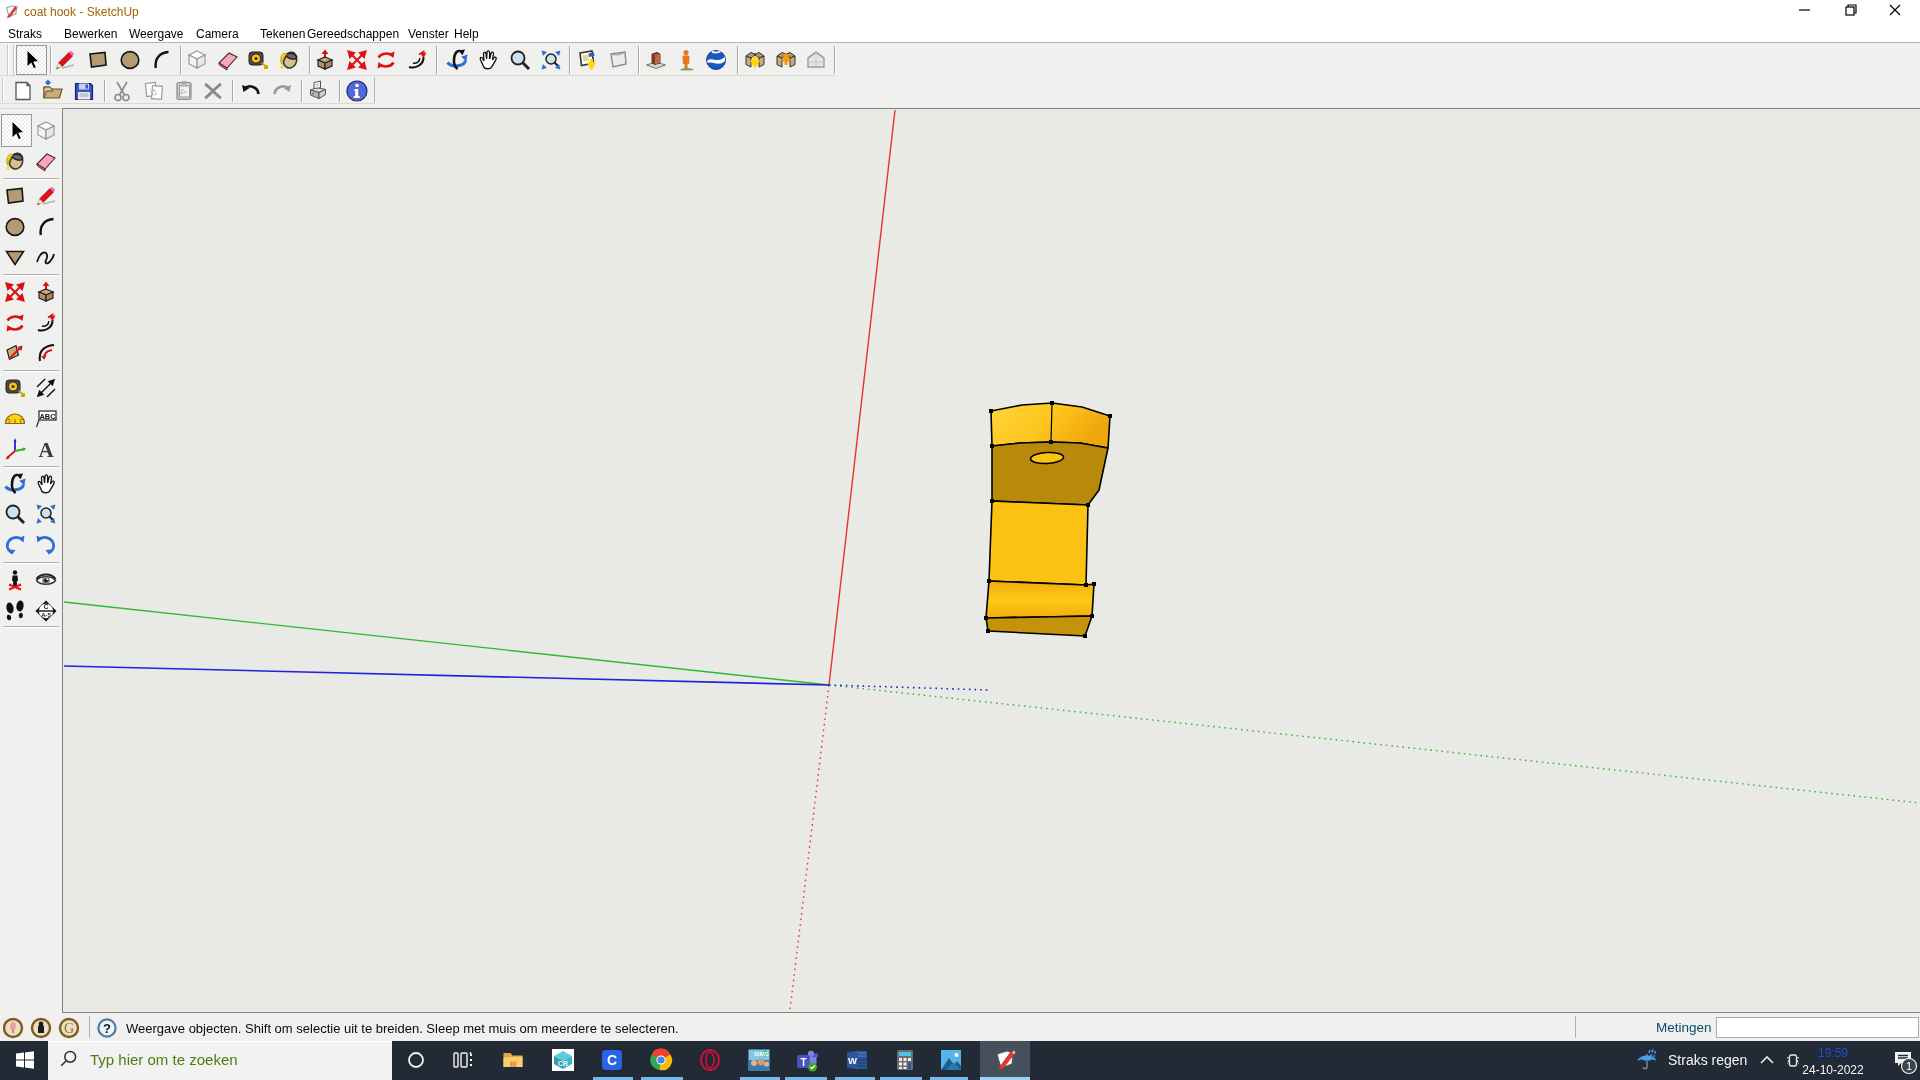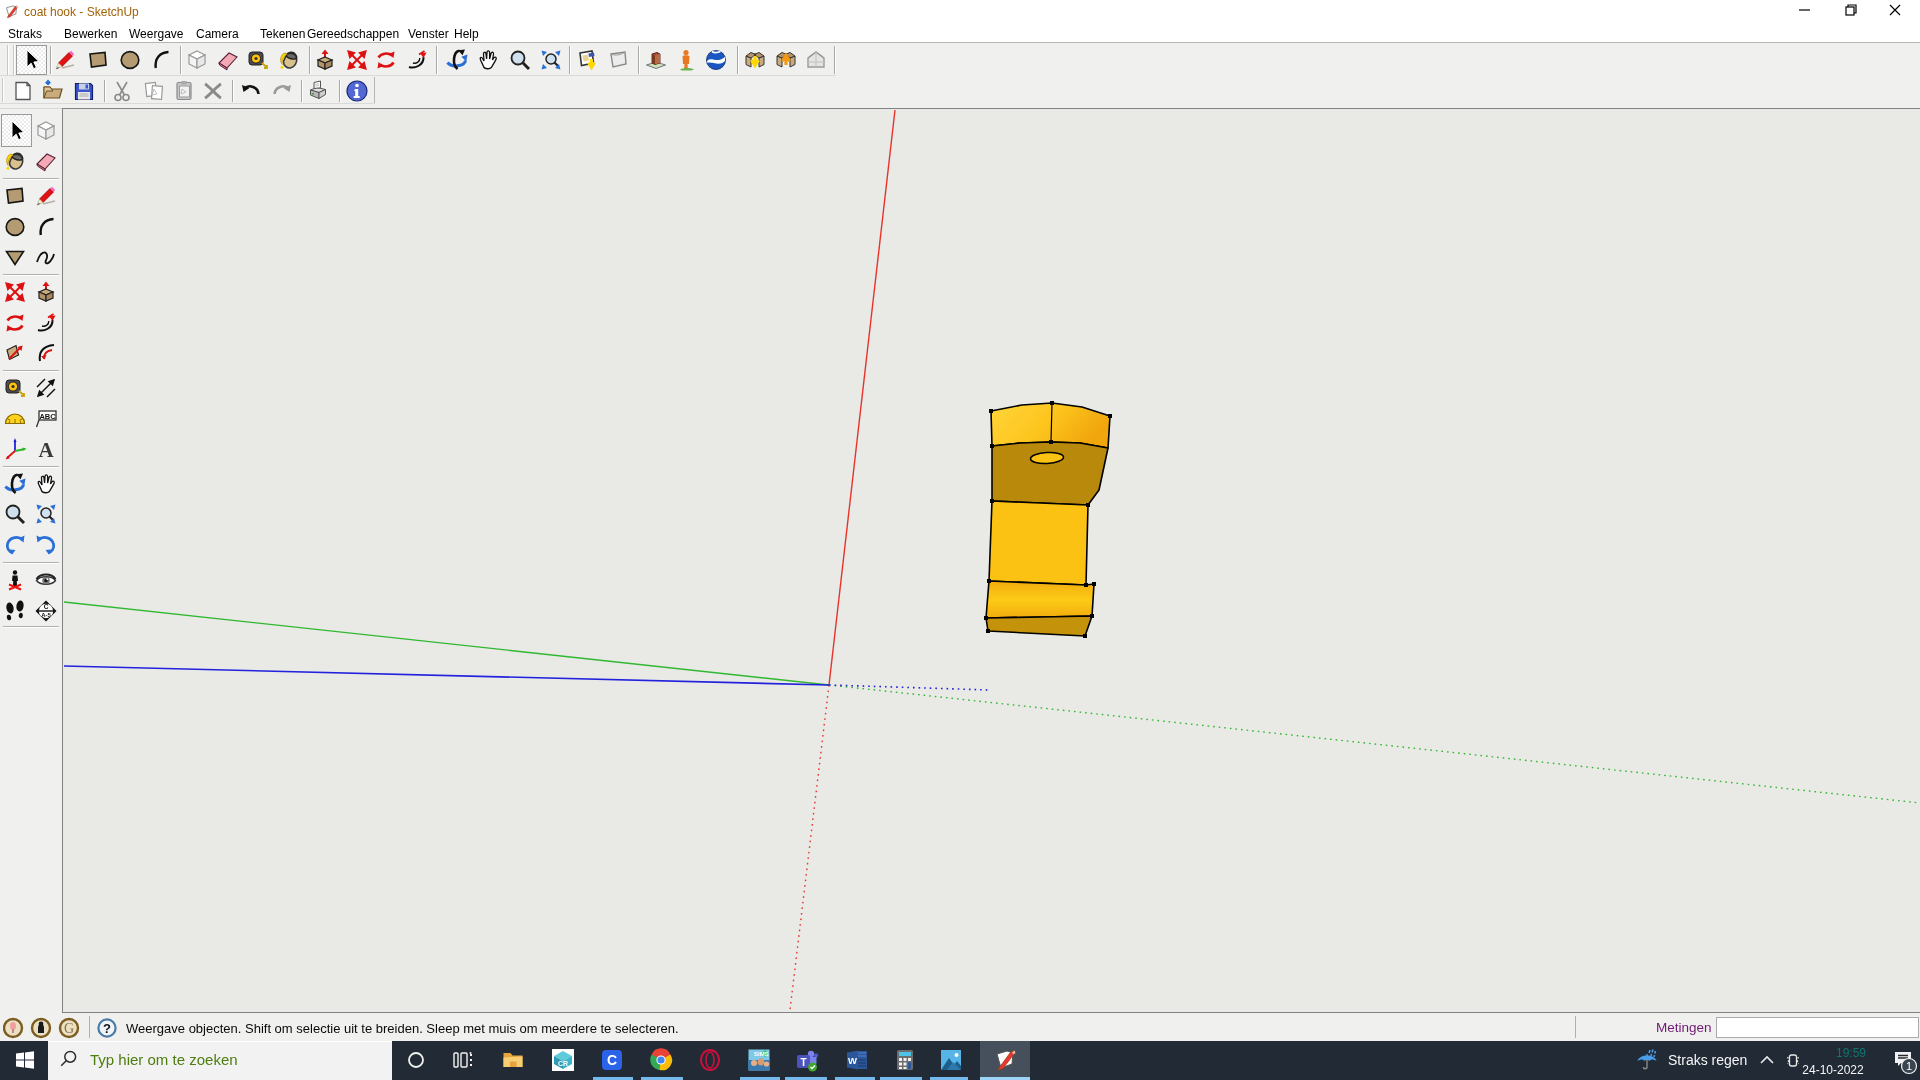--- a/index.html
+++ b/index.html
@@ -341,21 +341,21 @@
 <text x="66" y="16" font-size="14" text-anchor="middle" fill="#8a7240" font-family="Liberation Serif,serif">G</text>
 </g>
 </svg>
 <div class="ab" style="left:89px;top:1016px;width:1px;height:22px;background:#b0b0b0"></div>
 <svg class="ab" style="left:97px;top:1018px" width="20" height="20" viewBox="0 0 20 20">
 <circle cx="10" cy="10" r="8.6" fill="#eef4f8" stroke="#4a7ba6" stroke-width="2.2"></circle>
 <text x="10" y="15" font-size="13" font-weight="bold" text-anchor="middle" fill="#111">?</text>
 </svg>
 <div class="ab" style="left:126px;top:1021px;font-size:13px;color:#0a0a0a">Weergave objecten. Shift om selectie uit te breiden. Sleep met muis om meerdere te selecteren.</div>
 <div class="ab" style="left:1575px;top:1016px;width:1px;height:22px;background:#b0b0b0"></div>
-<div class="ab" style="left:1656px;top:1020px;font-size:13.5px;color:#701a75">Metingen</div>
+<div class="ab" style="left:1656px;top:1020px;font-size:13.5px;color:#0c4a6e">Metingen</div>
 <div class="ab" style="left:1716px;top:1017px;width:203px;height:21px;background:#fff;border:1px solid #ababab"></div>
 
 <div class="ab" style="left:0;top:1041px;width:1920px;height:39px;background:#222a35"></div>
 <svg class="ab" style="left:16px;top:1051px" width="18" height="18" viewBox="0 0 18 18">
 <path d="M0 2.6 L8 1.5 V8.5 H0 Z M9 1.4 L18 0.2 V8.5 H9 Z M0 9.5 H8 V16.5 L0 15.4 Z M9 9.5 H18 V17.8 L9 16.6 Z" fill="#fff"></path>
 </svg>
 <div class="ab" style="left:48px;top:1041px;width:344px;height:39px;background:#f2f2f2;border-top:1px solid #fdfdfd"></div>
 <svg class="ab" style="left:58px;top:1049px" width="20" height="20" viewBox="0 0 20 20">
 <circle cx="12.2" cy="7.8" r="5.4" fill="none" stroke="#2c2c2c" stroke-width="1.5"></circle>
 <line x1="8.2" y1="11.8" x2="3.2" y2="16.8" stroke="#2c2c2c" stroke-width="1.5"></line>
@@ -416,21 +416,21 @@
       <use href="#tk-umbrella"></use>
     </svg>
 <div class="ab" style="left:1668px;top:1052px;font-size:14px;color:#f5f5f5">Straks regen</div>
 <svg class="ab" style="left:1758px;top:1053px" width="18" height="14" viewBox="0 0 18 14">
       <path d="M3 10 L9 4 L15 10" fill="none" stroke="#e8e8e8" stroke-width="1.6"></path>
     </svg>
 <svg class="ab" style="left:1783px;top:1050px" width="20" height="20" viewBox="0 0 20 20">
 <rect x="6.5" y="5" width="7" height="11" rx="2" fill="none" stroke="#e8e8e8" stroke-width="1.3"></rect>
 <path d="M4.5 7 A6.5 6.5 0 0 1 4.5 14 M15.5 7 A6.5 6.5 0 0 0 15.5 14" fill="none" stroke="#e8e8e8" stroke-width="1.2" stroke-dasharray="1.8 1.6"></path>
 </svg>
-<div class="ab" style="left:1800px;top:1046px;width:66px;text-align:right;font-size:12px;color:#0f766e;white-space:nowrap">19:59</div>
+<div class="ab" style="left:1800px;top:1046px;width:66px;text-align:center;font-size:12px;color:#1d4ed8;white-space:nowrap">19:59</div>
 <div class="ab" style="left:1800px;top:1063px;width:66px;text-align:center;font-size:12px;color:#f5f5f5;white-space:nowrap">24-10-2022</div>
 <svg class="ab" style="left:1893px;top:1050px" width="26" height="26" viewBox="0 0 26 26">
 <path d="M2 2 H18 V13 H8 L5 16 V13 H2 Z" fill="#f2f2f2"></path>
 <path d="M5 5.5h10M5 8h10" stroke="#222a35" stroke-width="1.3"></path>
 <circle cx="16" cy="16" r="7.5" fill="#3a4450" stroke="#f2f2f2" stroke-width="1.2"></circle>
 <text x="16" y="20" font-size="11" text-anchor="middle" fill="#fff">1</text>
 </svg>
 
 <svg width="0" height="0" style="position:absolute">
 <defs>

